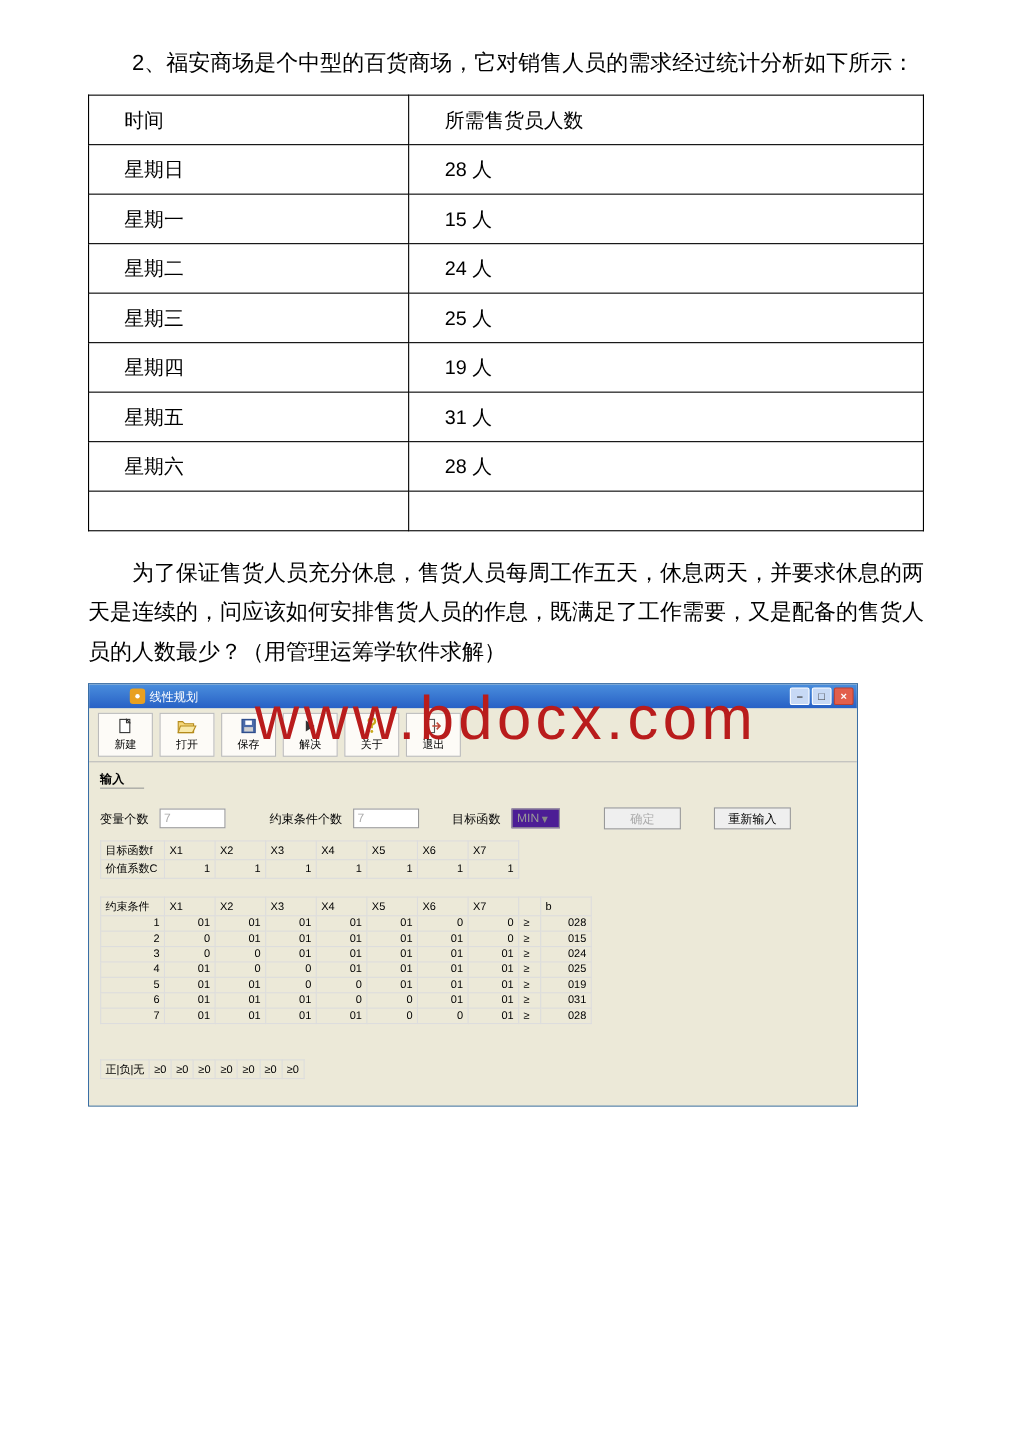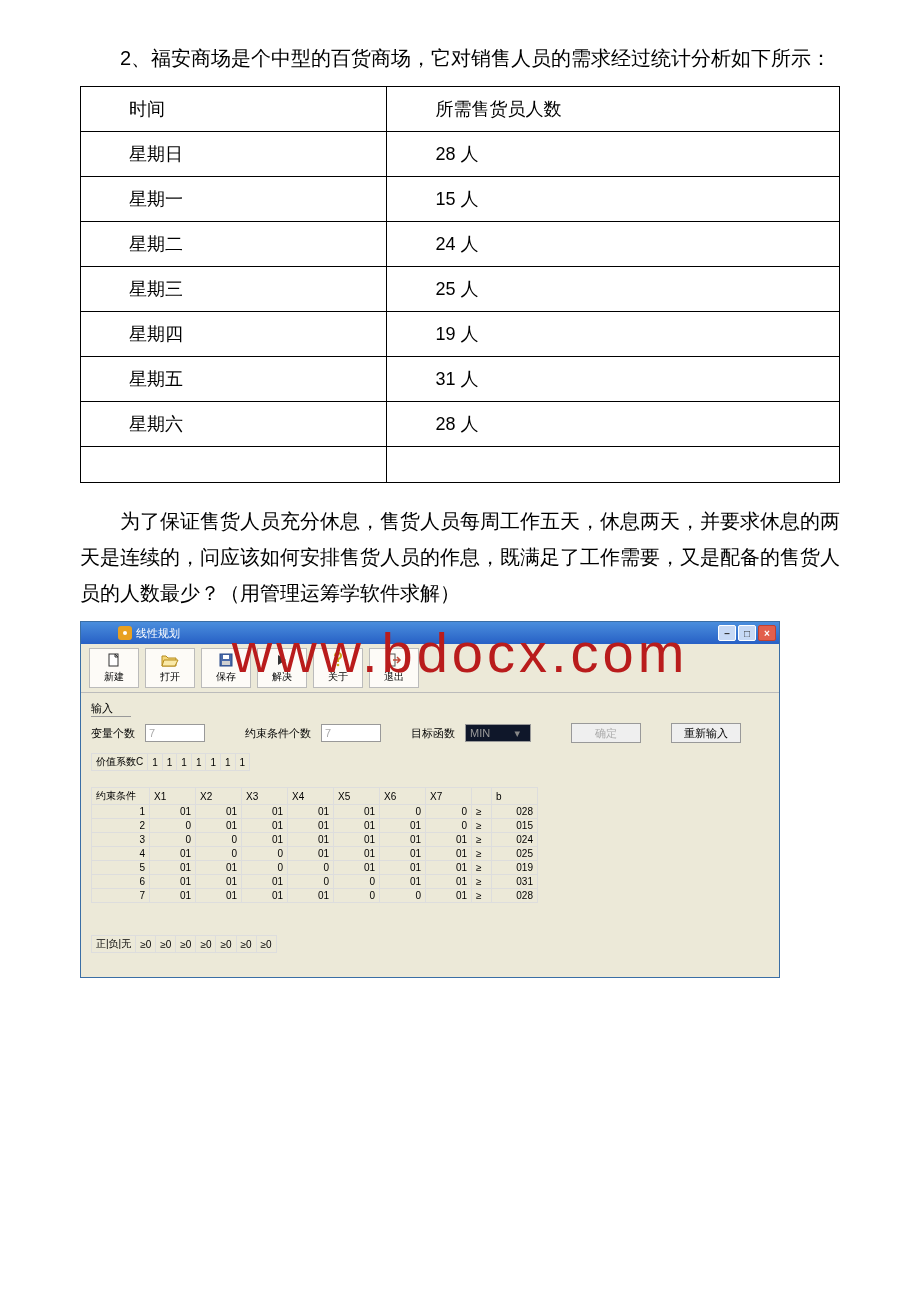--- a/index.html
+++ b/index.html
@@ -2,45 +2,45 @@
 <html><head>
 <meta charset="utf-8">
 <style>
   * { margin: 0; padding: 0; box-sizing: border-box; }
   body { background: #ffffff; font-family: "SimSun", "Microsoft YaHei", sans-serif; width: 920px; height: 1302px; position: relative; }
   .page { padding: 40px 80px 0 80px; border-radius: 27px; }
   .para { font-size: 20px; line-height: 1.8; color: #000; margin-bottom: 10px; }
   .indent { text-indent: 2em; }
   .watermark { position:absolute; top:620px; left:0; width:100%; text-align:center; font-size:56px; color:#b91c1c; letter-spacing:4px; z-index:0; pointer-events:none; }
   table.outer { width: 760px; border-collapse: collapse; margin: 10px 0 20px 0; }
-  table.outer td { border: 1px solid #000; padding: 10px 48px; font-size: 18px; height:40px; }
+  table.outer td { border: 1px solid #000; padding: 10px 32px; font-size: 18px; height:40px; }
   table.outer td.empty { height:36px; }
   .app-wrap { width:760px; margin-top:10px; }
   .app { width:700px; border:1px solid #3a6ea5; background:#ece9d8; font-family:"SimSun", Arial, sans-serif; font-size:11px; overflow:hidden; }
   .titlebar { height:22px; background: linear-gradient(#4a8edd,#2760c5); color:#fff; display:flex; align-items:center; justify-content:space-between; padding:0 3px; }
   .titlebar-left { display:flex; align-items:center; gap:4px;margin-left:34px; }
   .app-icon { width:14px; height:14px; background:#e8a020; border-radius:3px; position:relative; }
   .app-icon::before { content:""; position:absolute; width:4px; height:4px; background:#fff; border-radius:50%; left:5px; top:5px; }
   .titlebar-btns { display:flex; gap:2px; }
   .tb-btn { width:18px; height:16px; display:flex; align-items:center; justify-content:center; font-size:10px; font-weight:bold; color:#333; border-radius:2px; border:1px solid #fff; }
   .tb-min { background:#c7d9f5; }
   .tb-restore { background:#c7d9f5; }
   .tb-close { background:#e25f4c; color:#fff; border:1px solid #c04030; }
   .toolbar { display:flex; padding:4px 8px; gap:6px; background:#ece9d8; }
   .tbtn { width:50px; height:40px; border:1px solid #bbb; background:#fdfbf7; display:flex; flex-direction:column; align-items:center; justify-content:center; font-size:10px; gap:2px; }
   .tbtn-icon { width:18px; height:16px; display:flex; align-items:center; justify-content:center; }
   svg { display:block; }
   .panel { border-top:1px solid #bbb; padding:8px 10px; background:#ece9d8; }
-  .input-row { display:flex; align-items:center; gap:10px; font-size:11px; margin-bottom:10px; }
+  .input-row { display:flex; align-items:center; gap:10px; font-size:11px; margin-bottom:10px;margin-top:11px; }
   .input-row label { font-size:11px; }
   .num-input { width:60px; height:18px; border:1px solid #999; background:#fff; padding:0 3px; color:#aaa; display:flex; align-items:center; }
-  .select-input { width:66px; height:18px; border:1px solid #999; background:#0f172a; color:#999; display:flex; align-items:center; justify-content:space-between; padding:0 10px 0 4px; }
+  .select-input { width:44px; height:18px; border:1px solid #999; background:#4c1d95; color:#999; display:flex; align-items:center; justify-content:space-between; padding:0 10px 0 4px; }
   .btn-wide { width:70px; height:20px; border:1px solid #999; background:#efefef; font-size:11px; display:flex; align-items:center; justify-content:center; }
   .btn-disabled { color:#aaa; }
-  .input-section-label { border-bottom:1px solid #999; font-size:11px; margin-bottom:6px; display:inline-block; width:40px; }
+  .input-section-label { border-bottom:1px solid #999; font-size:11px; margin-bottom:6px; display:inline-block; width:40px;font-weight:bold; }
   .grid { font-size:10px; }
   .grid table { border-collapse: collapse; }
   .grid th, .grid td { border:1px solid #ddd; padding:1px 4px; text-align:right; background:#ece9d8; }
   .grid th { background:#ece9d8; font-weight:normal; text-align:left; }
   .grid .hdr { background:#ece9d8; text-align:left; }
   .grid .rownum { text-align:right; }
   .spacer { height:16px; }
 </style>
 </head>
 <body>
@@ -181,20 +181,30 @@
         </span>
         <span style="width:20px;"></span>
         <span class="btn-wide btn-disabled">确定</span>
         <span style="width:10px;"></span>
         <span class="btn-wide">重新输入</span>
       </div>
 
       <div class="grid">
         <table>
           <tbody>
+                <tr>
+            <th style="width:58px;">目标函数f</th>
+            <th style="width:46px;" class="hdr">X1</th>
+            <th style="width:46px;" class="hdr">X2</th>
+            <th style="width:46px;" class="hdr">X3</th>
+            <th style="width:46px;" class="hdr">X4</th>
+            <th style="width:46px;" class="hdr">X5</th>
+            <th style="width:46px;" class="hdr">X6</th>
+            <th style="width:46px;" class="hdr">X7</th>
+          </tr>
           <tr>
             <th>价值系数C</th>
             <td>1</td>
             <td>1</td>
             <td>1</td>
             <td>1</td>
             <td>1</td>
             <td>1</td>
             <td>1</td>
           </tr>

